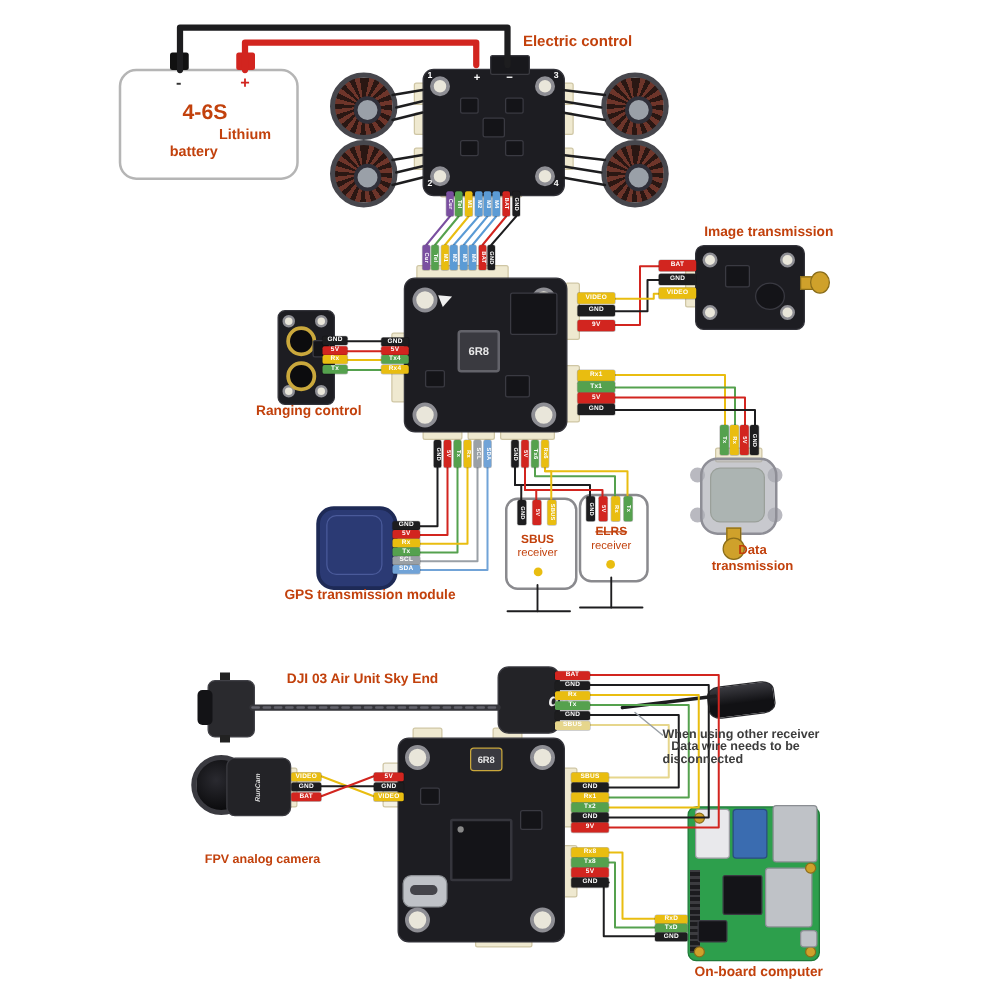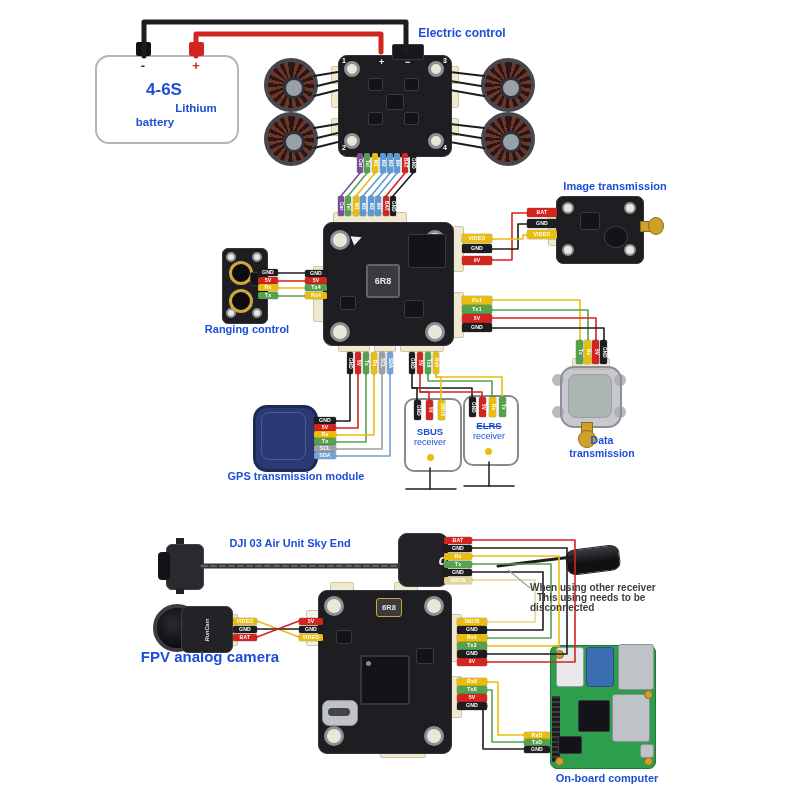--- a/index.html
+++ b/index.html
@@ -16,21 +16,21 @@
   .motor{position:absolute;width:54px;height:54px;border-radius:50%;z-index:2;
     background:repeating-conic-gradient(#2a1713 0deg 11deg,#6e352a 11deg 22deg);
     border:4px solid #47474d;box-sizing:border-box;}
   .motor::after{content:"";position:absolute;left:50%;top:50%;width:16px;height:16px;margin:-8px 0 0 -8px;border-radius:50%;background:#9aa0a8;border:3px solid #30303a;}
   
   .pin{position:absolute;z-index:6;color:#fff;font-weight:bold;font-size:5.2px;line-height:1;
     display:flex;align-items:center;justify-content:center;border-radius:1.5px;
     box-shadow:0 0 0 .5px rgba(0,0,0,.25);letter-spacing:.2px;overflow:hidden;white-space:nowrap;}
   .pin.v{writing-mode:vertical-rl;font-size:4.6px;}
   
-  .lbl{position:absolute;color:#1d4ed8;font-weight:bold;z-index:7;white-space:nowrap;}
+  .lbl{position:absolute;color:#c2410c;font-weight:bold;z-index:7;white-space:nowrap;}
   .ctr{transform:translateX(-50%);}
   svg#wires{position:absolute;left:0;top:0;z-index:5;pointer-events:none;}
   .dot{position:absolute;background:#e9bd10;border-radius:50%;z-index:6;}
   .rxbox{position:absolute;background:#fff;border:2px solid #8a8a8e;border-radius:10px;z-index:2;}
   .lens{position:absolute;border-radius:50%;z-index:3;box-sizing:border-box;}
   .antenna{position:absolute;background:linear-gradient(180deg,#3c3c42,#111114 60%);border-radius:10px/8px;z-index:4;border:1px solid #2a2a2e;}
   .gpio{position:absolute;background:#1c1c1f;z-index:3;
     background-image:repeating-linear-gradient(180deg,#3c3c40 0 2px,#1c1c1f 2px 5px);}
   .arrowlogo{position:absolute;width:0;height:0;border-left:10px solid #f0f0f0;border-top:5px solid transparent;border-bottom:5px solid transparent;z-index:3;transform:rotate(-22deg);}
 </style>
@@ -150,29 +150,29 @@
   <div class="abs" style="left:166px;top:544px;width:36px;height:44px;background:#2a2a2e;border-radius:6px;z-index:3;border:1px solid #414147;"></div>
   <div class="abs" style="left:158px;top:552px;width:12px;height:28px;background:#131316;border-radius:4px;z-index:3;"></div>
   <div class="abs" style="left:176px;top:538px;width:8px;height:6px;background:#222;z-index:3;"></div>
   <div class="abs" style="left:176px;top:588px;width:8px;height:6px;background:#222;z-index:3;"></div>
   <div class="abs" style="left:398px;top:533px;width:48px;height:52px;background:#232327;border:1px solid #3a3a40;border-radius:9px;z-index:3;display:flex;align-items:center;justify-content:center;">
     <span class="lbl" style="position:static;color:#f0f0f0;font-size:14px;font-style:italic;margin-left:48px;">dji</span>
   </div>
   <div class="antenna" style="left:566px;top:547px;width:52px;height:24px;transform:rotate(-7deg);"></div>
 
   <div class="lbl" style="left:530px;top:582px;font-size:10px;color:#3d3d3d;">When using other receiver</div>
-  <div class="lbl" style="left:537px;top:592px;font-size:10px;color:#3d3d3d;">This using needs to be</div>
+  <div class="lbl" style="left:537px;top:592px;font-size:10px;color:#3d3d3d;">Data wire needs to be</div>
   <div class="lbl" style="left:530px;top:602px;font-size:10px;color:#3d3d3d;">disconnected</div>
 
   <div class="lens" style="left:153px;top:604px;width:48px;height:48px;background:radial-gradient(circle at 40% 40%,#2a2a30,#0c0c0e 70%);border:4px solid #3a3a40;z-index:2;"></div>
   <div class="abs" style="left:181px;top:606px;width:50px;height:45px;background:#232327;border:1px solid #3c3c42;border-radius:7px;z-index:3;display:flex;align-items:center;justify-content:center;">
     <span class="lbl" style="position:static;color:#ddd;font-size:5.5px;font-style:italic;transform:rotate(-90deg);">RunCam</span>
   </div>
   <div class="conn" style="left:228px;top:614px;width:8px;height:30px;"></div>
-  <div class="lbl ctr" style="left:210px;top:648px;font-size:15px;">FPV analog camera</div>
+  <div class="lbl ctr" style="left:210px;top:682px;font-size:10px;">FPV analog camera</div>
 
   <div class="pcb" style="left:318px;top:590px;width:132px;height:162px;"></div>
   <div class="conn" style="left:330px;top:582px;width:22px;height:10px;"></div>
   <div class="conn" style="left:394px;top:582px;width:22px;height:10px;"></div>
   <div class="abs" style="left:306px;top:610px;width:14px;height:34px;background:#f4f1e6;border:1px solid #cfc6a4;border-radius:2px;z-index:1;"></div>
   <div class="conn" style="left:450px;top:614px;width:10px;height:46px;"></div>
   <div class="conn" style="left:450px;top:676px;width:10px;height:40px;"></div>
   <div class="conn" style="left:380px;top:744px;width:44px;height:12px;"></div>
   <div class="hole" style="left:324px;top:596px;width:20px;height:20px;"></div>
   <div class="hole" style="left:424px;top:596px;width:20px;height:20px;"></div>

